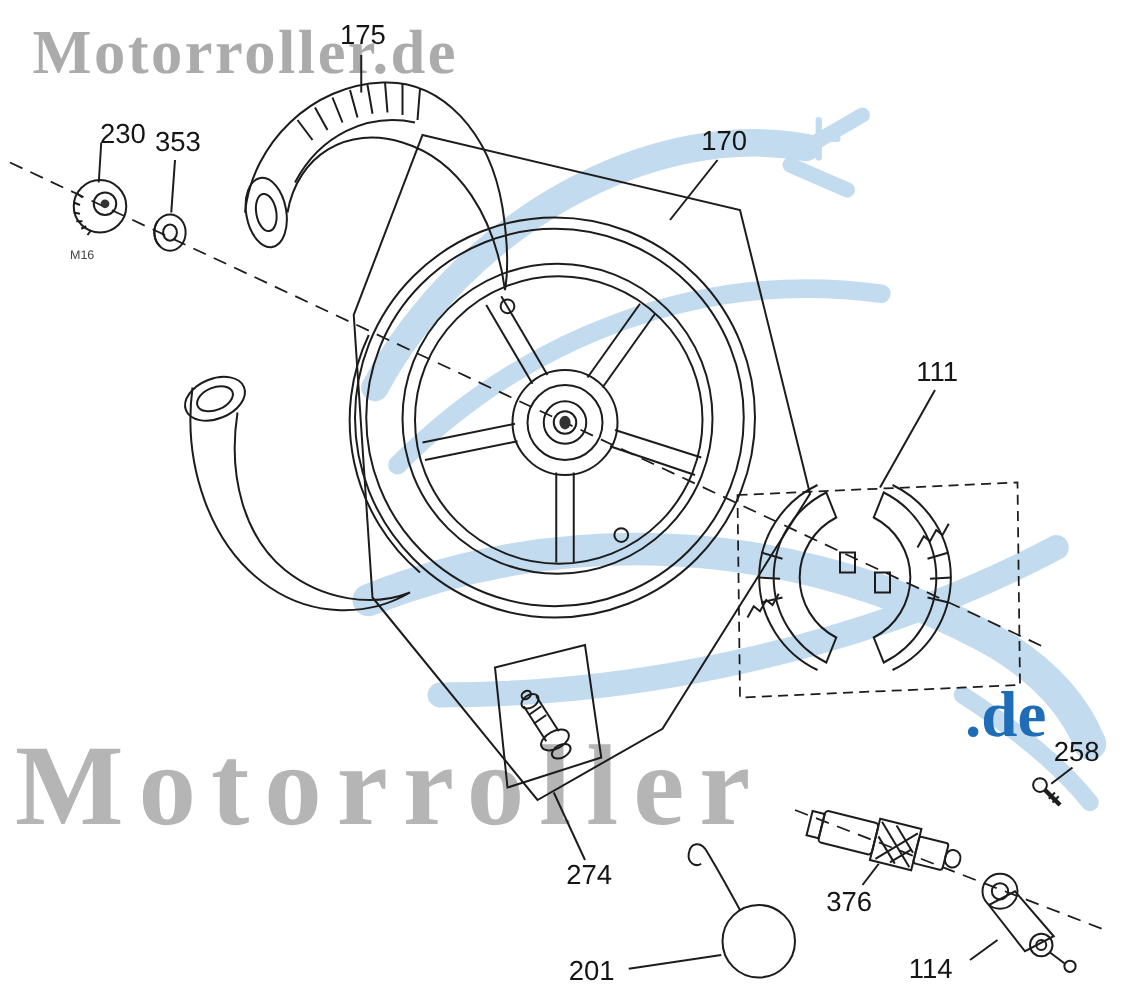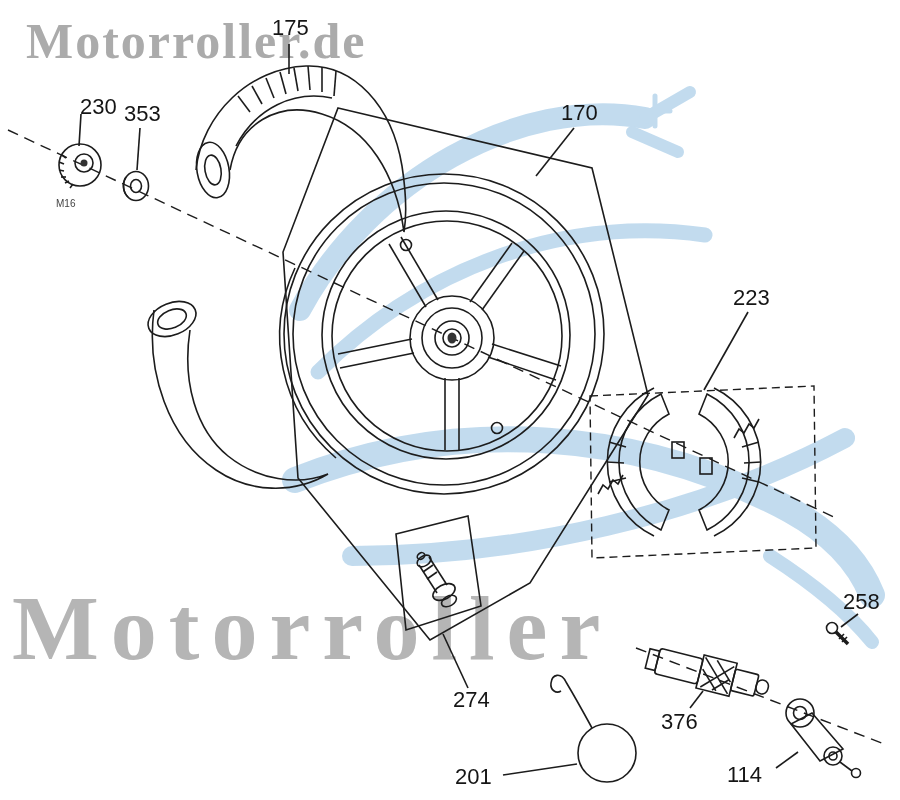--- a/index.html
+++ b/index.html
@@ -47,20 +47,21 @@
       <path d="M 318,372 C 420,270 560,215 705,235" stroke-width="15"></path>
       <path d="M 295,480 C 460,415 640,430 790,510 C 835,535 860,565 872,595" stroke-width="26"></path>
       <path d="M 352,556 C 520,556 700,515 845,438" stroke-width="20"></path>
       <path d="M 770,556 C 815,585 848,612 872,642" stroke-width="14"></path>
       <path d="M 655,96 l 0,30 M 640,111 l 30,0" stroke-width="5"></path>
     </g>
   </svg>
 
   <div class="wm-top">Motorroller.de</div>
   <div class="wm-bottom">Motorroller</div>
+  <div class="wm-de">.de</div>
 
   <svg id="art-layer" class="layer" width="900" height="800" viewBox="0 0 900 800">
     <g class="ln">
 
       <line class="dash" x1="8" y1="130" x2="836" y2="518"></line>
       <line class="dash" x1="636" y1="648" x2="884" y2="744"></line>
 
       <polygon points="338,108 592,168 648,395 530,583 430,640 298,478 283,252"></polygon>
 
       <g>
@@ -207,20 +208,20 @@
         <line x1="776" y1="768" x2="798" y2="752"></line>
         <line x1="503" y1="775" x2="577" y2="764"></line>
       </g>
     </g>
   </svg>
 
   <div class="part-label" style="left:272px; top:15px;">175</div>
   <div class="part-label" style="left:64px;  top:94px;margin-left:16px;">230</div>
   <div class="part-label" style="left:124px; top:101px;">353</div>
   <div class="part-label" style="left:561px; top:100px;">170</div>
-  <div class="part-label" style="left:733px; top:285px;">223</div>
+  <div class="part-label" style="left:733px; top:285px;">111</div>
   <div class="part-label" style="left:843px; top:589px;">258</div>
   <div class="part-label" style="left:453px; top:687px;">274</div>
   <div class="part-label" style="left:661px; top:709px;">376</div>
   <div class="part-label" style="left:727px; top:762px;">114</div>
   <div class="part-label" style="left:455px; top:764px;">201</div>
 
 </div>
 
 </body></html>

